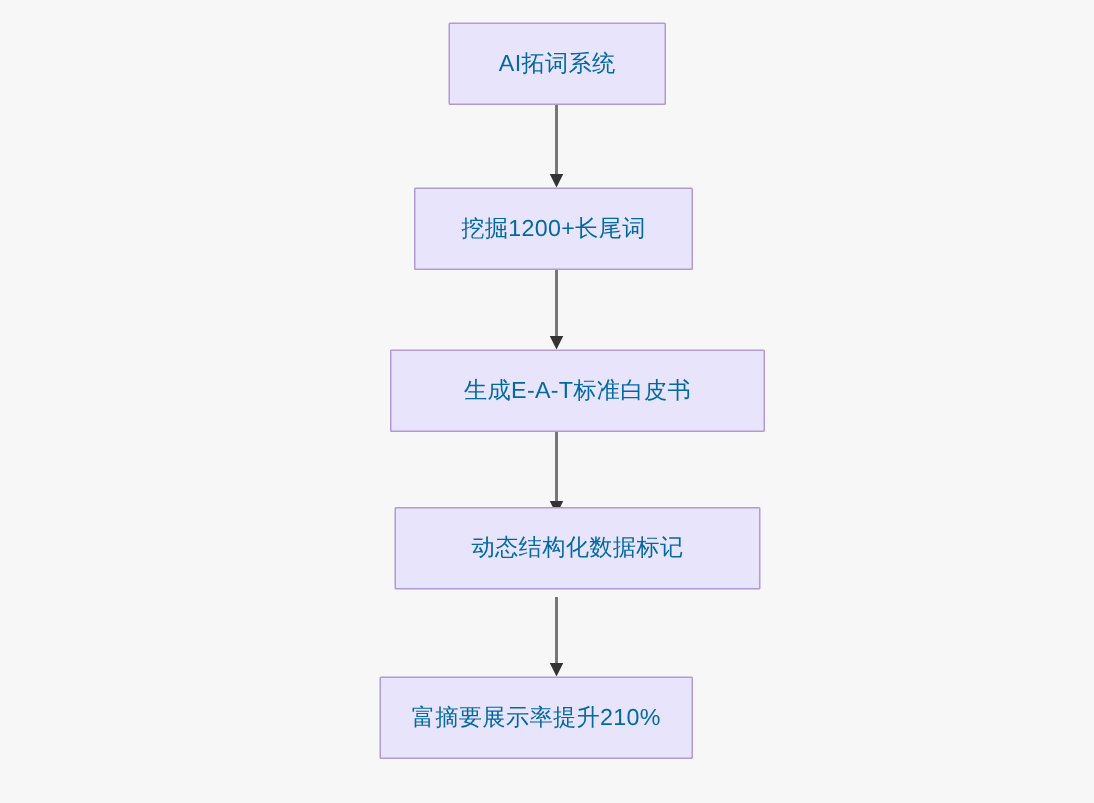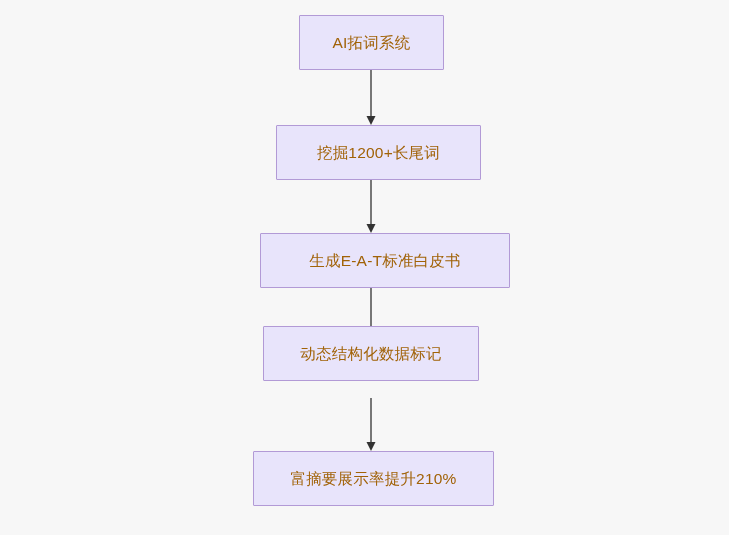--- a/index.html
+++ b/index.html
@@ -25,21 +25,21 @@
     background: #e8e4fb;
     border: 1.6px solid #b29ad6;
     border-radius: 1px;
     display: flex;
     align-items: center;
     justify-content: center;
     height: 55px;
   }
   .node-label {
     font-size: 15.5px;
-    color: #a16207;
+    color: #0369a1;
     line-height: 1;
     letter-spacing: 0.2px;
     white-space: nowrap;
   }
   .edge {
     position: absolute;
     width: 20px;
   }
   .edge svg {
     display: block;
@@ -72,26 +72,26 @@
   <div class="edge" id="edge-3" style="left: 361px; top: 398px; height: 53px;">
     <svg width="20" height="53" viewBox="0 0 20 53">
       <line x1="10" y1="0" x2="10" y2="45" stroke="#777777" stroke-width="2"></line>
       <polygon points="10,53 5.5,44 14.5,44" fill="#333333"></polygon>
     </svg>
   </div>
 
   <div class="node" id="node-0" style="left: 299px; top: 15px; width: 145px;">
     <span class="node-label">AI拓词系统</span>
   </div>
-  <div class="node" id="node-1" style="left: 276px; top: 125px; width: 205px;">
+  <div class="node" id="node-1" style="left: 276px; top: 125px; width: 186px;">
     <span class="node-label">挖掘1200+长尾词</span>
   </div>
   <div class="node" id="node-2" style="left: 260px; top: 233px; width: 250px;">
     <span class="node-label">生成E-A-T标准白皮书</span>
   </div>
-  <div class="node" id="node-3" style="left: 263px; top: 326px; width: 216px;">
+  <div class="node" id="node-3" style="left: 263px; top: 338px; width: 244px;">
     <span class="node-label">动态结构化数据标记</span>
   </div>
-  <div class="node" id="node-4" style="left: 253px; top: 451px; width: 241px;">
+  <div class="node" id="node-4" style="left: 253px; top: 451px; width: 209px;">
     <span class="node-label">富摘要展示率提升210%</span>
   </div>
 
 </div>
 
 </body></html>

